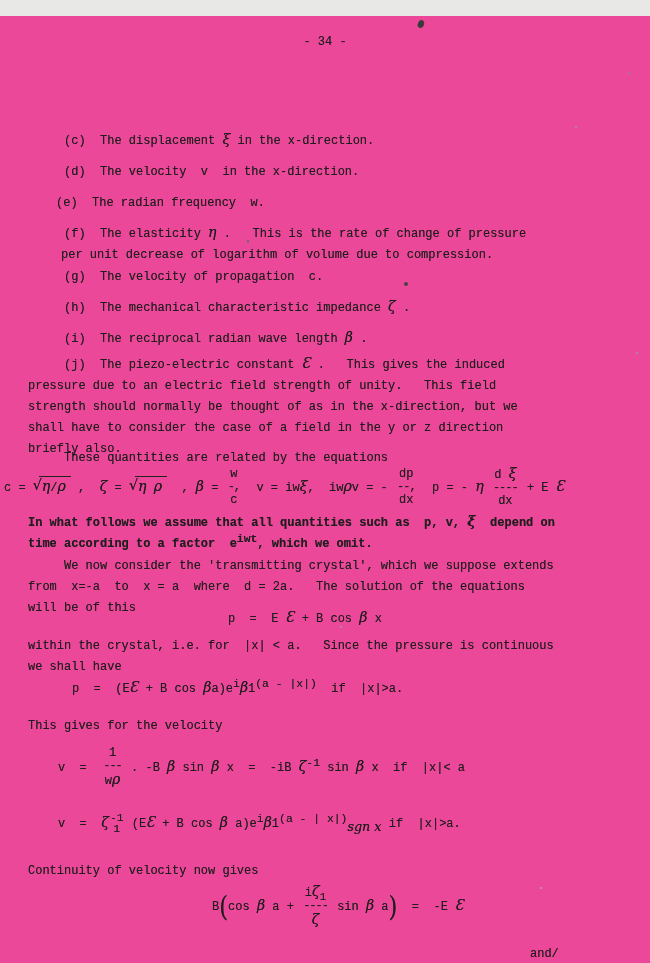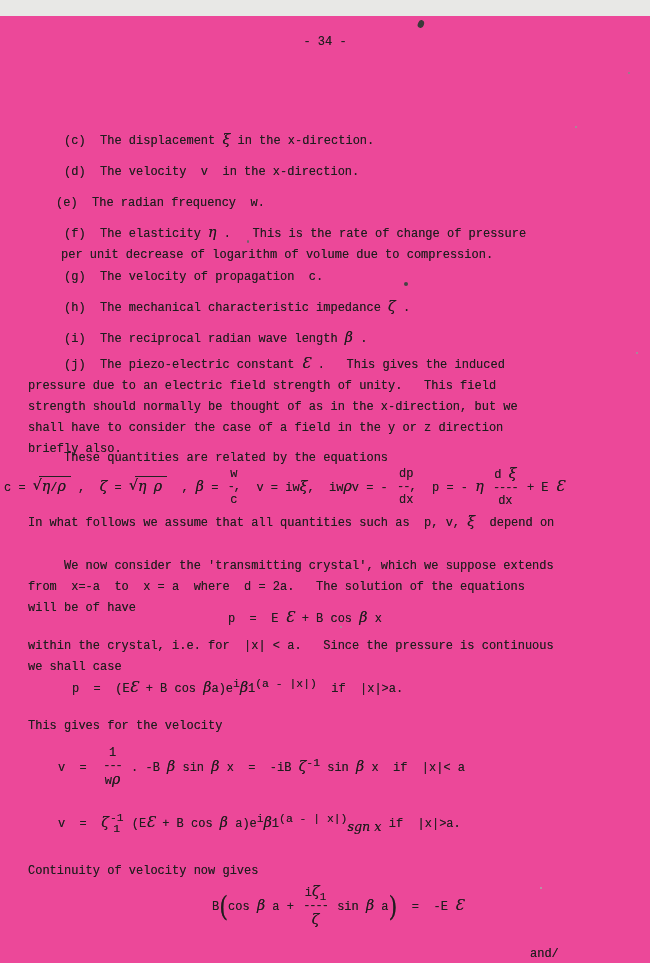--- a/index.html
+++ b/index.html
@@ -77,21 +77,21 @@
   .pos-c{top:115px;left:28px;}
   .pos-d{top:146px;left:28px;}
   .pos-e{top:177px;left:20px;}
   .pos-f{top:208px;left:28px;text-align:center;}
   .pos-g{top:251px;left:28px;}
   .pos-h{top:282px;left:28px;}
   .pos-i{top:313px;left:28px;}
   .pos-j{top:339px;left:28px;}
   .pos-related{top:432px;left:28px;}
   .pos-eqrel{top:450px;left:4px;}
-  .pos-assume{top:497px;left:28px;}
+  .pos-assume{top:497px;left:28px;font-weight:bold;}
   .pos-transmit{top:540px;left:28px;}
   .pos-eqform{top:593px;left:228px;}
   .pos-within{top:620px;left:28px;}
   .pos-eqpout{top:663px;left:72px;}
   .pos-velocity{top:700px;left:28px;}
   .pos-eqvin{top:730px;left:58px;}
   .pos-eqvout{top:797px;left:58px;}
   .pos-continuity{top:845px;left:28px;}
   .pos-eqcont{top:868px;left:212px;}
   .pos-catchword{top:928px;left:530px;}
@@ -136,33 +136,34 @@
     </div>
 
   <div class="blk pos-related">
       <div class="line">     These quantities are related by the equations</div>
     </div>
   <div class="blk eq pos-eqrel">
       <div class="line">c = <span class="sqrt"><span class="hand rad">√</span><span class="sqrt-body"><span class="hand">η</span>/<span class="hand">ρ</span></span></span> ,  <span class="hand">ζ</span> = <span class="sqrt"><span class="hand rad">√</span><span class="sqrt-body"><span class="hand">η</span> <span class="hand">ρ</span></span></span>  , <span class="hand">β</span> = <span class="frac"><span class="fr">w</span><span class="fr bar">-,</span><span class="fr">c</span></span>  v = iw<span class="hand">ξ</span>,  iw<span class="hand">ρ</span>v = - <span class="frac"><span class="fr">dp</span><span class="fr bar">--,</span><span class="fr">dx</span></span>  p = - <span class="hand">η</span> <span class="frac"><span class="fr">d <span class="hand">ξ</span></span><span class="fr bar">----</span><span class="fr">dx</span></span> + E <span class="hand">Ɛ</span></div>
     </div>
   <div class="blk pos-assume">
       <div class="line">In what follows we assume that all quantities such as  p, v, <span class="hand">ξ</span>  depend on</div>
+      <div class="line">time according to a factor  e<span class="sup">iwt</span>, which we omit.</div>
     </div>
 
   <div class="blk pos-transmit">
       <div class="line">     We now consider the 'transmitting crystal', which we suppose extends</div>
       <div class="line">from  x=-a  to  x = a  where  d = 2a.   The solution of the equations</div>
-      <div class="line">will be of have</div>
+      <div class="line">will be of this</div>
     </div>
   <div class="blk eq pos-eqform">
       <div class="line">p  =  E <span class="hand">Ɛ</span> + B cos <span class="hand">β</span> x</div>
     </div>
   <div class="blk pos-within">
       <div class="line">within the crystal, i.e. for  |x| &lt; a.   Since the pressure is continuous</div>
-      <div class="line">we shall case</div>
+      <div class="line">we shall have</div>
     </div>
   <div class="blk eq pos-eqpout">
       <div class="line">p  =  (E<span class="hand">Ɛ</span> + B cos <span class="hand">β</span>a)e<span class="sup">i</span><span class="hand">β</span>1<span class="sup">(a - |x|)</span>  if  |x|&gt;a.</div>
     </div>
 
   <div class="blk pos-velocity">
       <div class="line">This gives for the velocity</div>
     </div>
   <div class="blk eq pos-eqvin">
       <div class="line">v  =  <span class="frac"><span class="fr">1</span><span class="fr bar">---</span><span class="fr">w<span class="hand">ρ</span></span></span> . -B <span class="hand">β</span> sin <span class="hand">β</span> x  =  -iB <span class="hand">ζ</span><span class="sup">-1</span> sin <span class="hand">β</span> x  if  |x|&lt; a</div>

